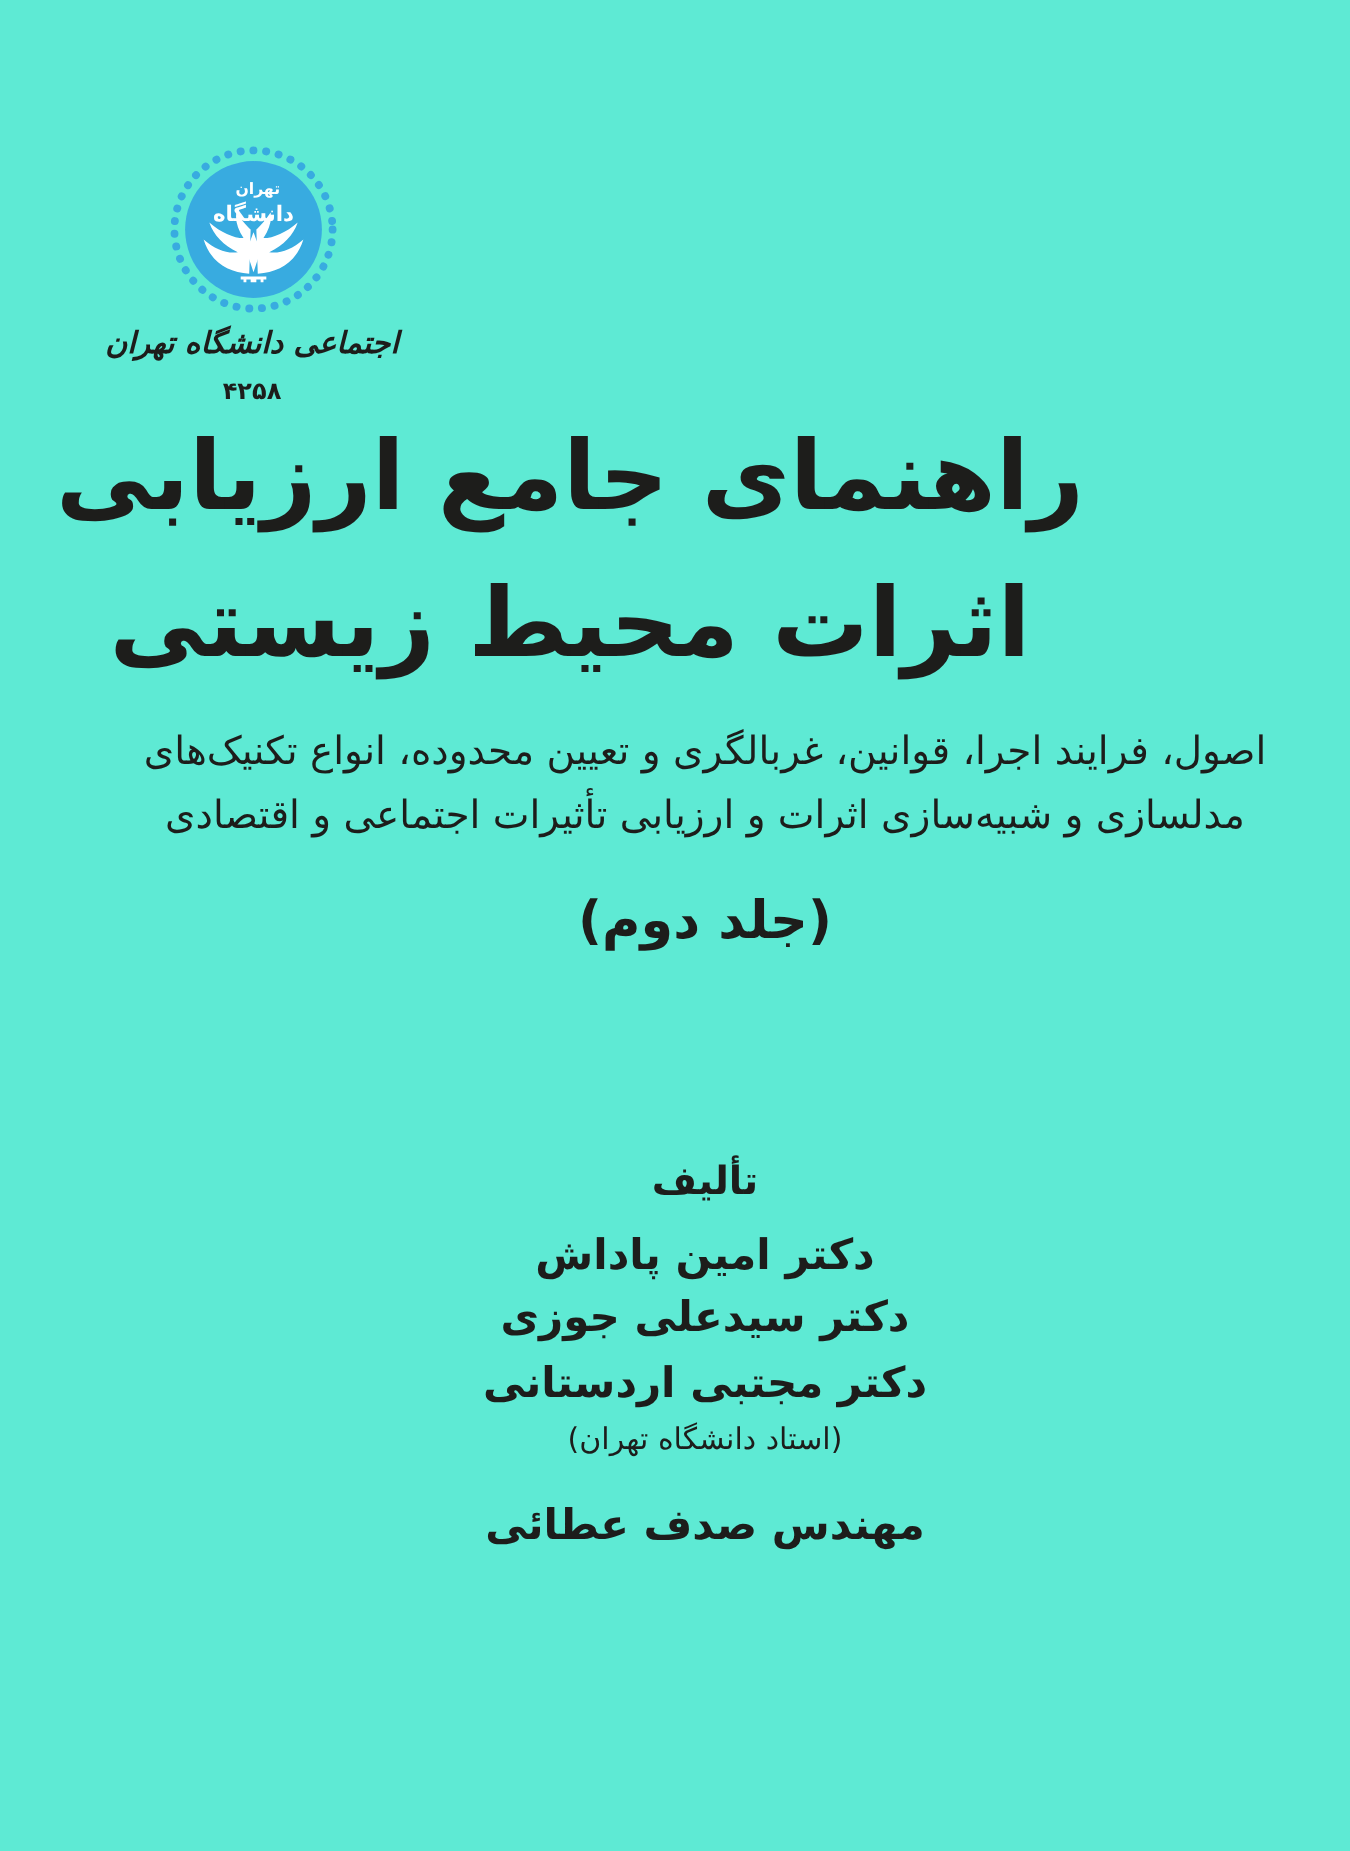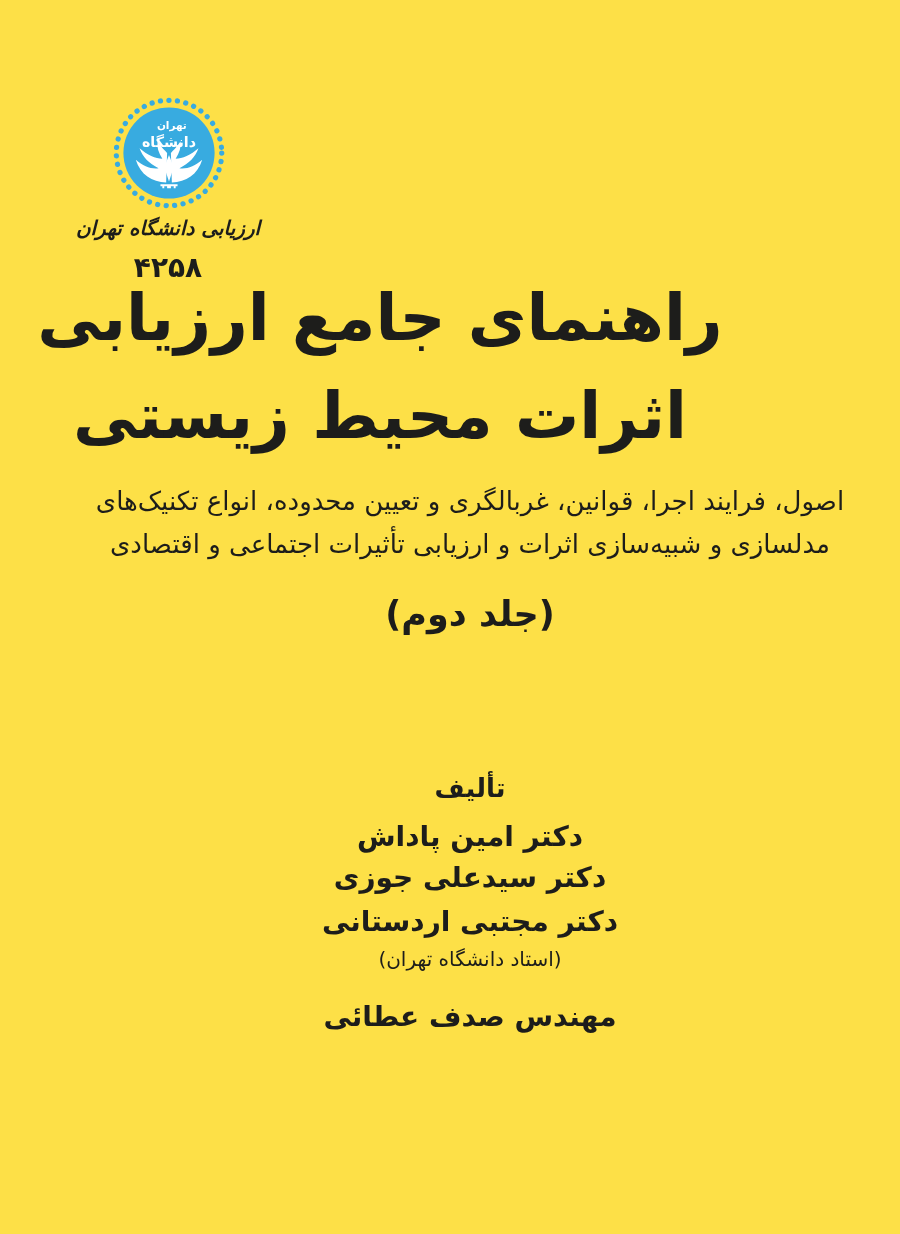--- a/index.html
+++ b/index.html
@@ -5,42 +5,42 @@
   html, body {
     margin: 0;
     padding: 0;
     background: #ffffff;
     font-family: "DejaVu Sans", sans-serif;
   }
   .page {
     position: relative;
     width: 900px;
     height: 1234px;
-    background: #fde047;
+    background: #5eead4;
     overflow: hidden;
     color: #1d1d1b;
     direction: rtl;
   }
   .abs { position: absolute; text-align: center; }
 
   .logo-svg {
     position: absolute;
     left: 112px;
     top: 96px;
     width: 114px;
     height: 114px;
   }
   .pub-name {
     left: 48px; top: 216px; width: 240px;
     font-size: 20px; font-weight: bold; font-style: italic;
     white-space: nowrap;
   }
   .pub-serial {
     left: 48px; top: 251px; width: 240px;
-    font-size: 28px; font-weight: bold; letter-spacing: 4px;
+    font-size: 16px; font-weight: bold; letter-spacing: 4px;
   }
   .title {
     left: 0; width: 760px;
     font-size: 64px; font-weight: bold;
     margin: 0; line-height: 1.15;
     letter-spacing: -1px;
   }
   .title-l1 { top: 282px; }
   .title-l2 { top: 380px; }
   .sub {
@@ -80,21 +80,21 @@
     <circle cx="60" cy="60" r="55.5" fill="none" stroke-width="5.5" stroke-dasharray="0.1 8.9" stroke-linecap="round" stroke="#38abe0"></circle>
     <circle cx="60" cy="60" r="48" fill="#38abe0"></circle>
     <text x="63" y="35" text-anchor="middle" font-size="11" font-weight="bold" fill="#ffffff" font-family="DejaVu Sans, sans-serif">تهران</text>
     <text x="60" y="54" text-anchor="middle" font-size="15" font-weight="bold" fill="#ffffff" font-family="DejaVu Sans, sans-serif">دانشگاه</text>
     <path d="M57,91 C42,90 30,83 25,67 C33,74 41,77 49,76 C39,71 32,64 29,55 C37,62 46,66 53,66 C49,60 47,54 48,48 C52,54 56,58 58,60 Z" fill="#ffffff"></path>
     <path d="M63,91 C78,90 90,83 95,67 C87,74 79,77 71,76 C81,71 88,64 91,55 C83,62 74,66 67,66 C71,60 73,54 72,48 C68,54 64,58 62,60 Z" fill="#ffffff"></path>
     <path d="M60,62 L65,75 L60,90 L55,75 Z" fill="#ffffff"></path>
     <path d="M51,93 h18 v2 h-2 v2 h-2 v-2 h-3 v2 h-4 v-2 h-3 v2 h-2 v-2 h-2 z" fill="#ffffff"></path>
   </svg>
 
-  <div class="abs pub-name">ارزیابی دانشگاه تهران</div>
+  <div class="abs pub-name">اجتماعی دانشگاه تهران</div>
 
   <div class="abs pub-serial">۴۲۵۸</div>
 
   <h1 class="abs title title-l1">راهنمای جامع ارزیابی</h1>
 
   <h1 class="abs title title-l2">اثرات محیط زیستی</h1>
 
   <div class="abs sub sub-l1">اصول، فرایند اجرا، قوانین، غربالگری و تعیین محدوده، انواع تکنیک‌های</div>
 
   <div class="abs sub sub-l2">مدلسازی و شبیه‌سازی اثرات و ارزیابی تأثیرات اجتماعی و اقتصادی</div>

